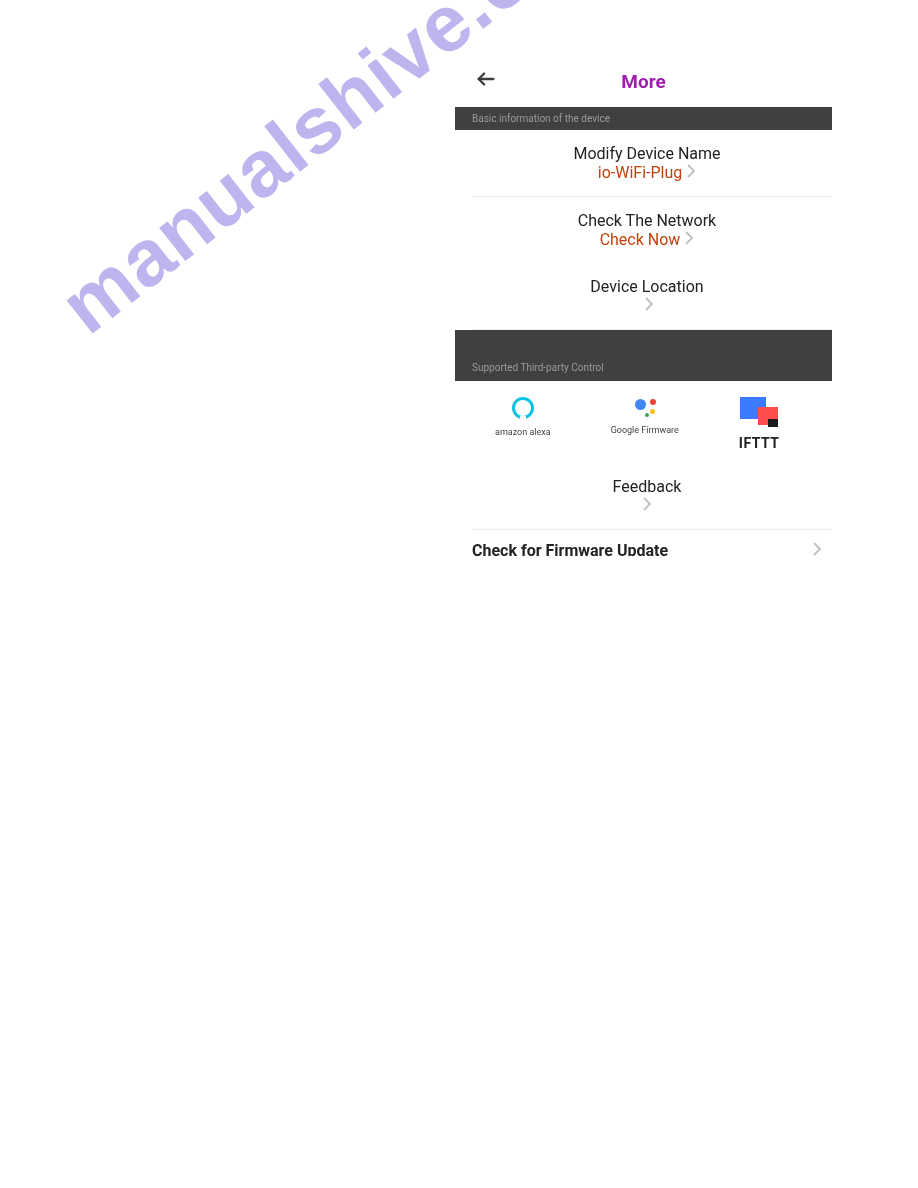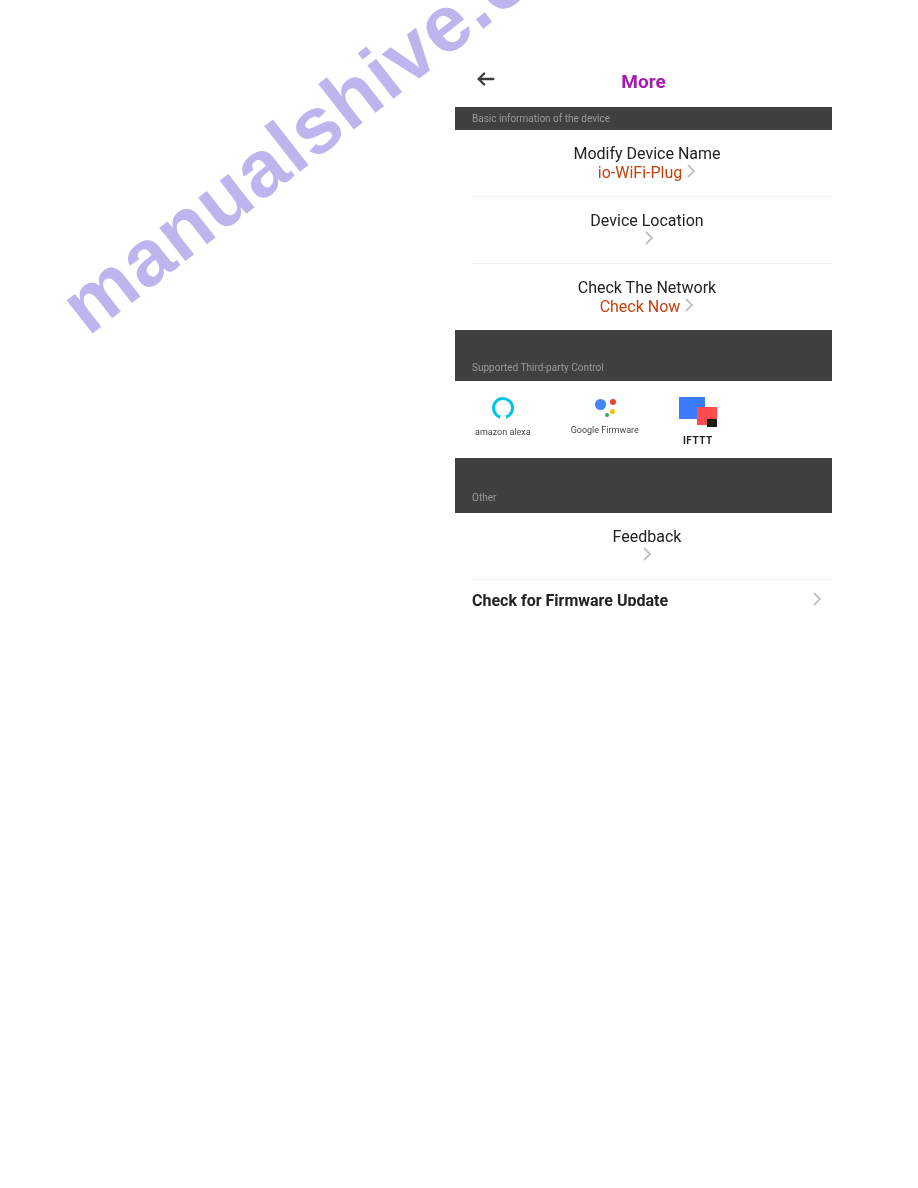--- a/index.html
+++ b/index.html
@@ -95,20 +95,21 @@
       background: #ffffff;
       padding: 16px 20px 12px 20px;
       gap: 40px;
     }
     .third-party-item {
       display: flex;
       flex-direction: column;
       align-items: center;
       gap: 8px;
       cursor: pointer;
+      margin-left: 20px;
     }
     .third-party-label {
       font-size: 9px;
       color: #444;
       text-align: center;
     }
     .alexa-icon {
       width: 22px;
       height: 22px;
       border: 3px solid #00c4e6;
@@ -189,21 +190,21 @@
     }
     .ifttt-dark {
       position: absolute;
       width: 10px;
       height: 8px;
       background: #1a1a1a;
       right: 0;
       bottom: 0;
     }
     .ifttt-label {
-      font-size: 10px;
+      font-size: 14px;
       font-weight: 700;
       color: #222;
       letter-spacing: 0.5px;
     }
     .cutoff-item {
       display: flex;
       align-items: center;
       justify-content: space-between;
       padding: 14px 10px 0 0;
       margin-left: 17px;
@@ -250,36 +251,36 @@
     <span class="item-right">
       <span class="item-value">io-WiFi-Plug</span>
       <span class="chevron">
         <svg width="10" height="14" viewBox="0 0 8 14" fill="none" stroke="currentColor" stroke-width="1.8">
             <polyline points="1 1 7 7 1 13"></polyline>
           </svg>
       </span>
     </span>
   </div>
 
+  <div class="list-item-inner last">
+    <span class="item-label">Check The Network</span>
+    <span class="item-right">
+      <span class="item-value">Check Now</span>
+      <span class="chevron">
+        <svg width="10" height="14" viewBox="0 0 8 14" fill="none" stroke="currentColor" stroke-width="1.8">
+            <polyline points="1 1 7 7 1 13"></polyline>
+          </svg>
+      </span>
+    </span>
+  </div>
+
   <div class="list-item-inner">
     <span class="item-label">Device Location</span>
     <span class="item-right">
       <span class="item-value"></span>
-      <span class="chevron">
-        <svg width="10" height="14" viewBox="0 0 8 14" fill="none" stroke="currentColor" stroke-width="1.8">
-            <polyline points="1 1 7 7 1 13"></polyline>
-          </svg>
-      </span>
-    </span>
-  </div>
-
-  <div class="list-item-inner last">
-    <span class="item-label">Check The Network</span>
-    <span class="item-right">
-      <span class="item-value">Check Now</span>
       <span class="chevron">
         <svg width="10" height="14" viewBox="0 0 8 14" fill="none" stroke="currentColor" stroke-width="1.8">
             <polyline points="1 1 7 7 1 13"></polyline>
           </svg>
       </span>
     </span>
   </div>
 
   <div class="section-header tall">
     <span>Supported Third-party Control</span>
@@ -302,23 +303,20 @@
     <div class="third-party-item">
       <div class="ifttt-icon">
         <div class="ifttt-blue"></div>
         <div class="ifttt-red"></div>
         <div class="ifttt-dark"></div>
       </div>
       <span class="ifttt-label">IFTTT</span>
     </div>
   </div>
 
-  <div class="section-header other">
-    <span>Other</span>
-  </div>
 
 
 
 
   <div class="list-item-inner">
     <span class="item-label">Feedback</span>
     <span class="item-right">
       <span class="chevron">
         <svg width="10" height="14" viewBox="0 0 8 14" fill="none" stroke="currentColor" stroke-width="1.8">
             <polyline points="1 1 7 7 1 13"></polyline>

